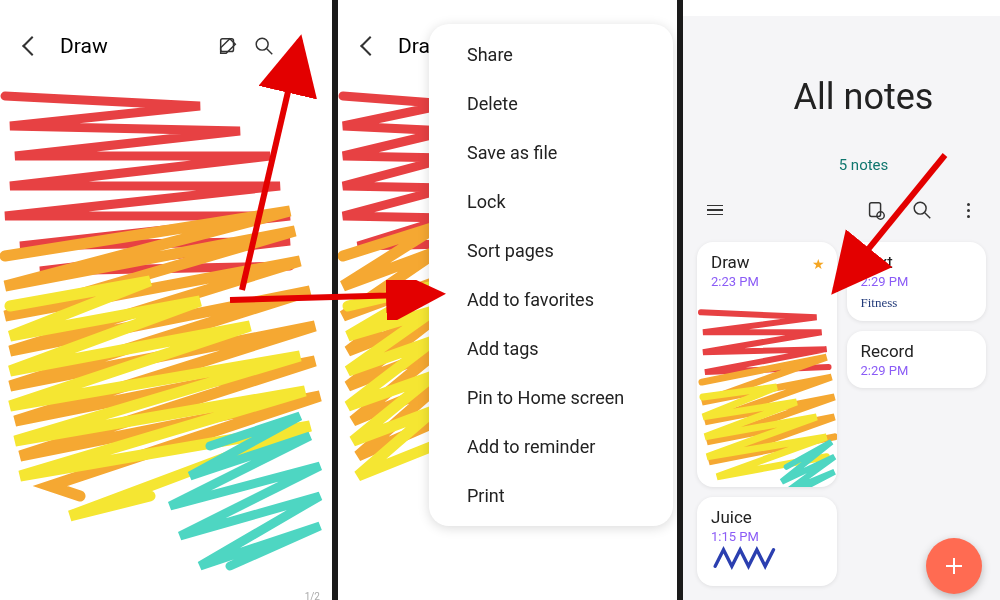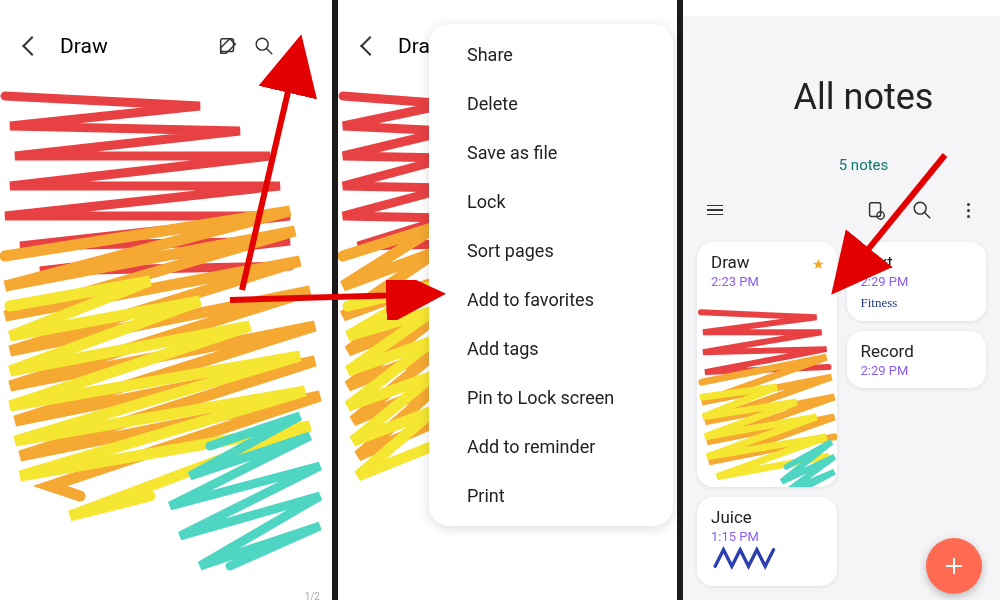--- a/index.html
+++ b/index.html
@@ -101,21 +101,21 @@
     </svg>
   </div>
   <div class="menu">
     <div class="menu-item">Share</div>
     <div class="menu-item">Delete</div>
     <div class="menu-item">Save as file</div>
     <div class="menu-item">Lock</div>
     <div class="menu-item">Sort pages</div>
     <div class="menu-item">Add to favorites</div>
     <div class="menu-item">Add tags</div>
-    <div class="menu-item">Pin to Lock screen</div>
+    <div class="menu-item">Pin to Home screen</div>
     <div class="menu-item">Add to reminder</div>
     <div class="menu-item">Print</div>
   </div>
 </div>
 
 <div class="panel panel3" style="background:#f5f5f7;">
   <div class="header3">
     <h1>All notes</h1>
     <span class="count">5 notes</span>
   </div>

